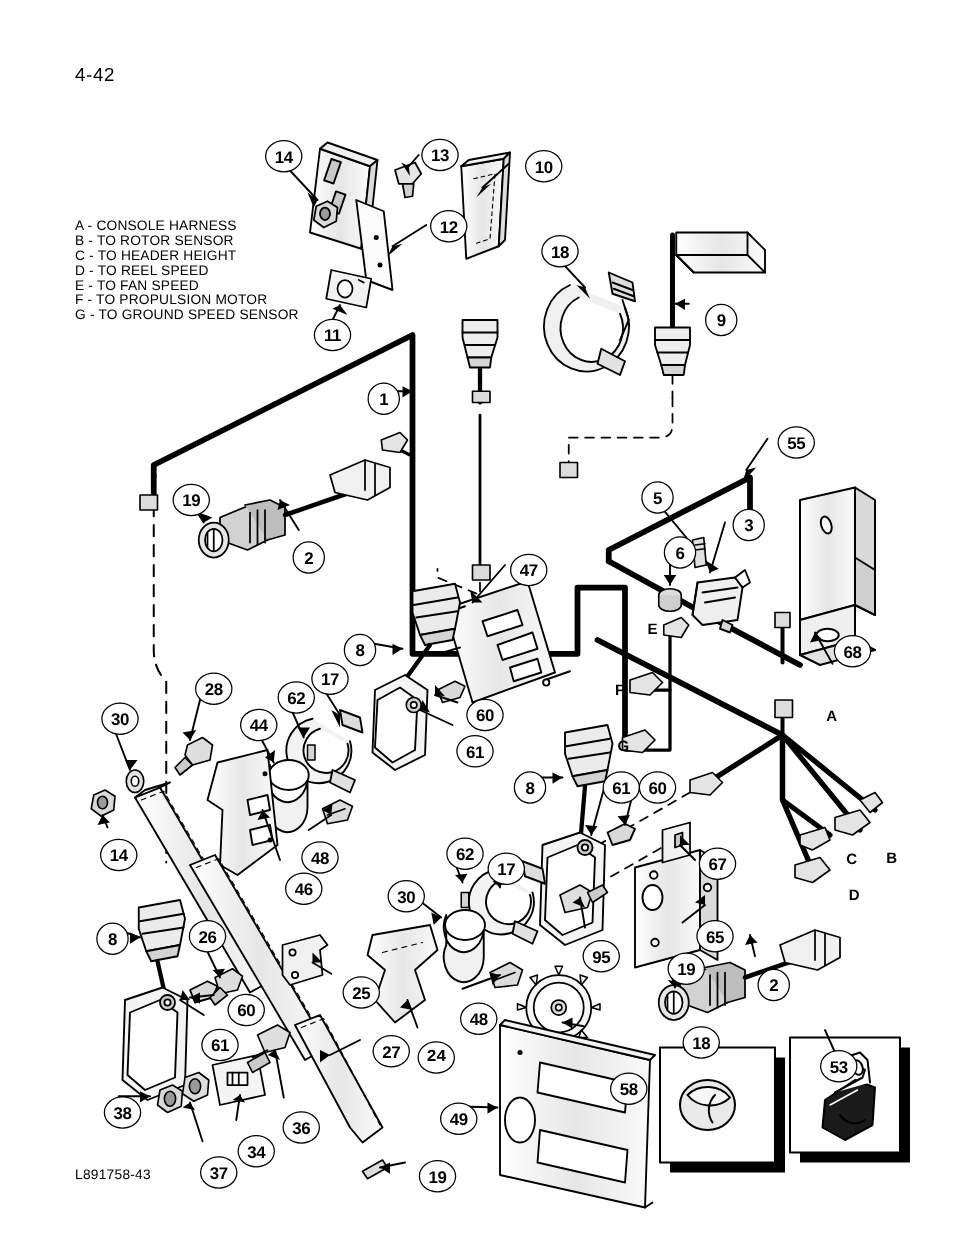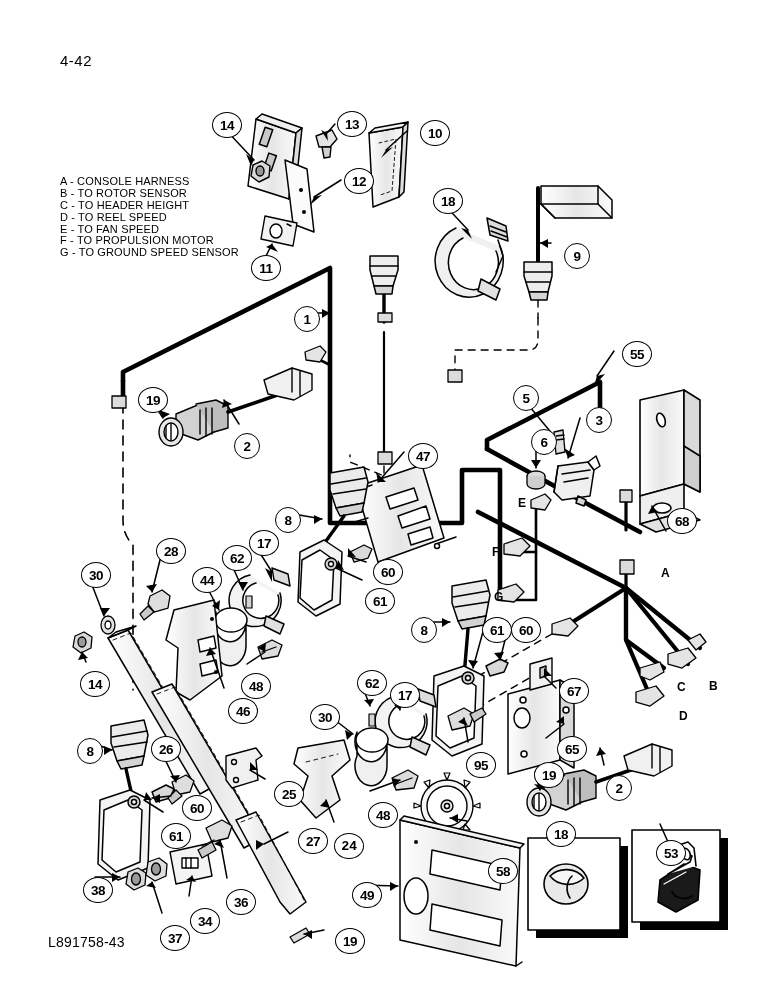--- a/index.html
+++ b/index.html
@@ -2,21 +2,21 @@
 <html><head>
 <meta charset="utf-8">
 <style>
   html,body{margin:0;padding:0;background:#fff;}
   body{width:772px;height:1000px;position:relative;overflow:hidden;
        font-family:"Liberation Sans",sans-serif;color:#000;}
   #sheet{position:absolute;left:0;top:0;width:772px;height:1000px;}
   #art{position:absolute;left:0;top:0;width:772px;height:1000px;}
 
   .page-num{position:absolute;left:60px;top:52px;font-size:15px;letter-spacing:.5px;}
-  .fig-code{position:absolute;left:48px;top:934px;font-size:14px;letter-spacing:.2px;}
+  .fig-code{position:absolute;left:60px;top:934px;font-size:11px;letter-spacing:.2px;}
 
   .legend{position:absolute;left:60px;top:176px;font-size:11px;line-height:11.9px;
           letter-spacing:.15px;white-space:nowrap;}
   .legend div{height:11.9px;}
 
   
   .cal{position:absolute;width:26px;height:26px;border:1.7px solid #000;border-radius:50%;
        background:#fff;box-sizing:border-box;display:flex;align-items:center;
        justify-content:center;font-size:13.5px;font-weight:bold;letter-spacing:-.4px;}
   .cal.w{width:30px;}

